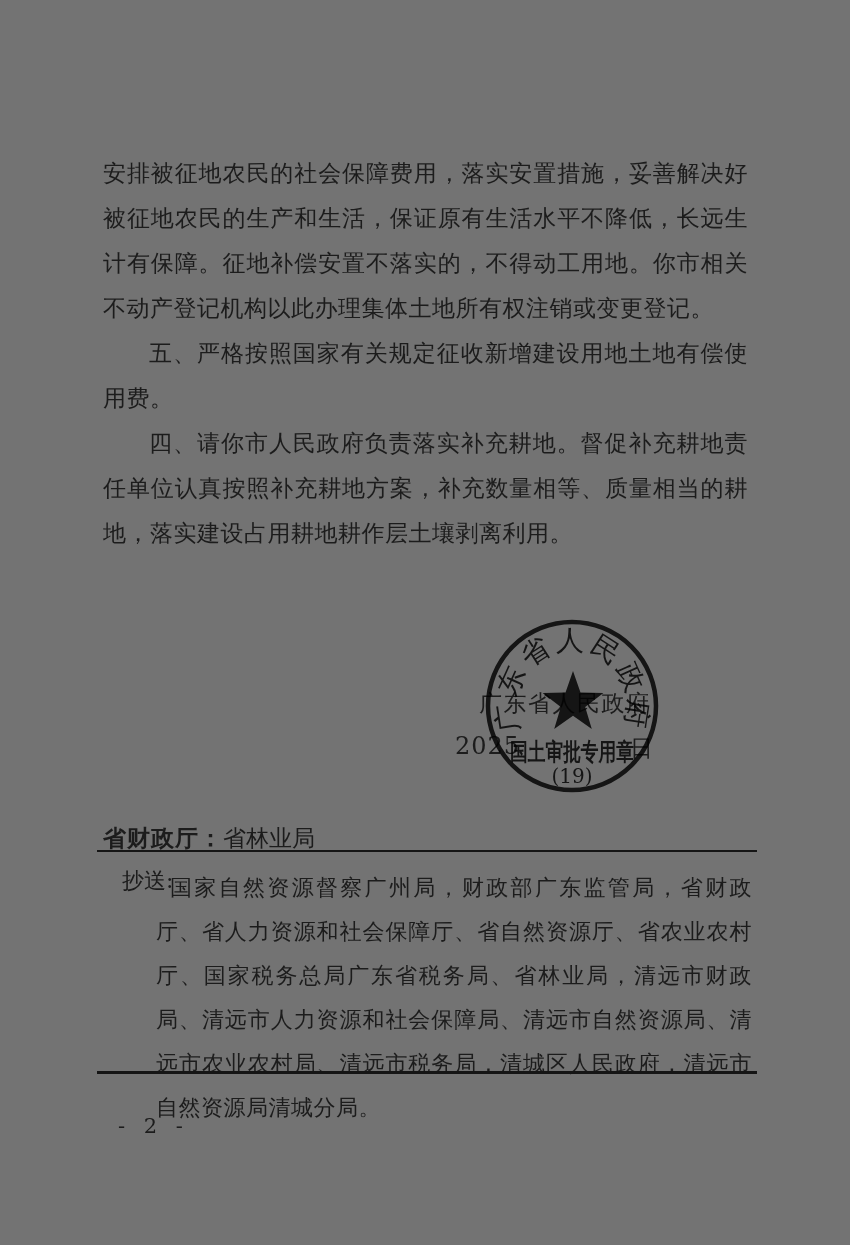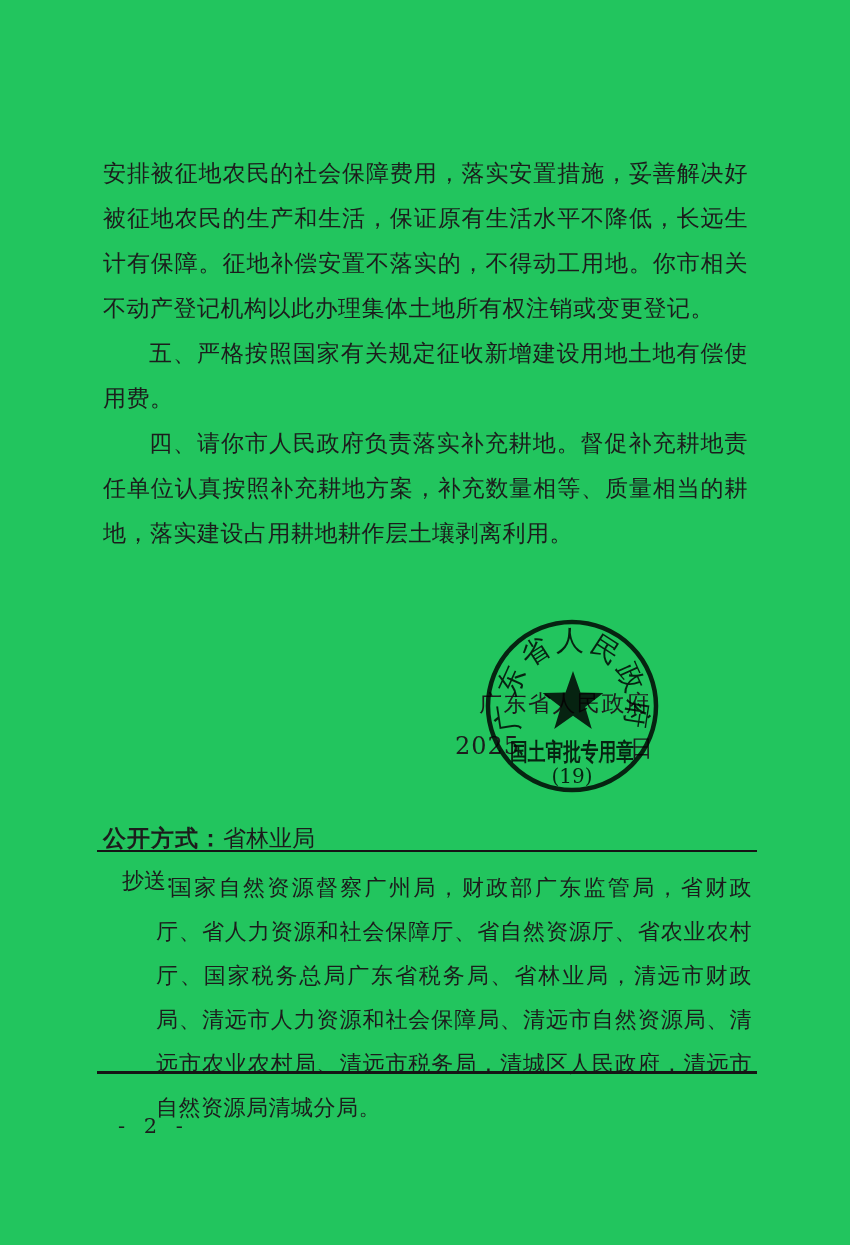--- a/index.html
+++ b/index.html
@@ -4,21 +4,21 @@
 <style>
   html, body { margin: 0; padding: 0; }
   body {
     width: 850px; height: 1245px;
     background: #ffffff;
     position: relative;
     font-family: "DejaVu Serif", serif;
     color: #1c1c1c;
     overflow: hidden;
   }
-  .page { position: absolute; inset: 0; background: #22c55e; }
+  .page { position: absolute; inset: 0; background: #737373; }
 
   
   .body-text {
     position: absolute; left: 103px; top: 151px; width: 645px;
     font-size: 23px; line-height: 45px;
     text-align: justify; letter-spacing: 0.5px;
   }
   .body-text p { margin: 0; }
   .body-text p.indent { text-indent: 2em; }
 
@@ -96,21 +96,21 @@
       <path id="seal-arc" d="M 39.3 113.7 A 56 56 0 1 1 140.7 113.7" fill="none"></path>
     </defs>
     <text font-size="28" letter-spacing="4" font-family="DejaVu Serif, serif" fill="#1b1b1b">
       <textPath href="#seal-arc" startOffset="50%" text-anchor="middle">广东省人民政府</textPath>
     </text>
     <text x="90" y="144" text-anchor="middle" font-size="24" font-weight="bold" textLength="124" lengthAdjust="spacingAndGlyphs" font-family="DejaVu Serif, serif" fill="#1b1b1b">国土审批专用章</text>
     <text x="90" y="167" text-anchor="middle" font-size="20" font-family="DejaVu Serif, serif" fill="#1b1b1b">(19)</text>
   </svg>
 
   <div class="publicity">
-    <span class="lbl">公开方式：</span><span>省林业局</span>
+    <span class="lbl">省财政厅：</span><span>省林业局</span>
   </div>
   <div class="rule-1"></div>
 
   <div class="cc-label">抄送:</div>
   <div class="cc-text">国家自然资源督察广州局，财政部广东监管局，省财政厅、省人力资源和社会保障厅、省自然资源厅、省农业农村厅、国家税务总局广东省税务局、省林业局，清远市财政局、清远市人力资源和社会保障局、清远市自然资源局、清远市农业农村局、清远市税务局，清城区人民政府，清远市自然资源局清城分局。</div>
 
   <div class="rule-2"></div>
 
   <div class="page-num">- 2 -</div>
 

